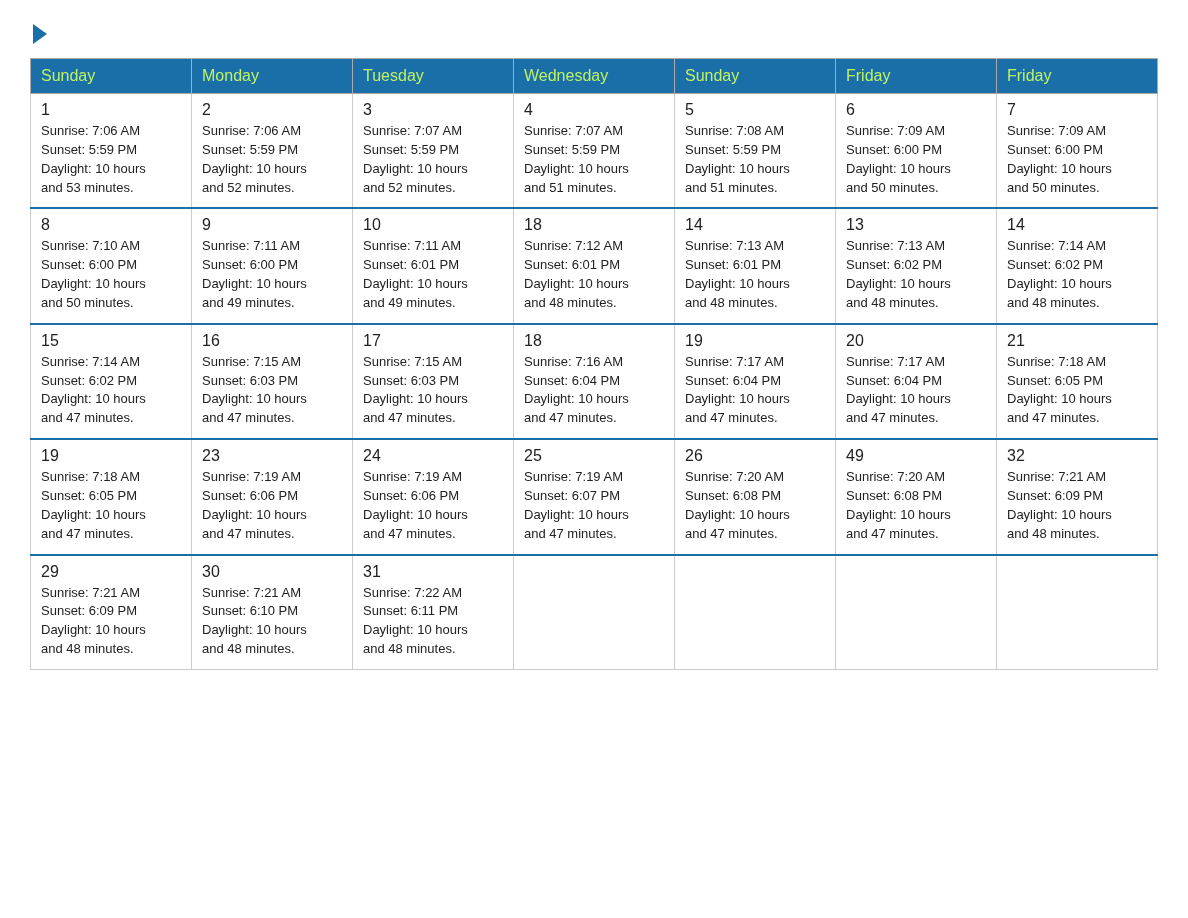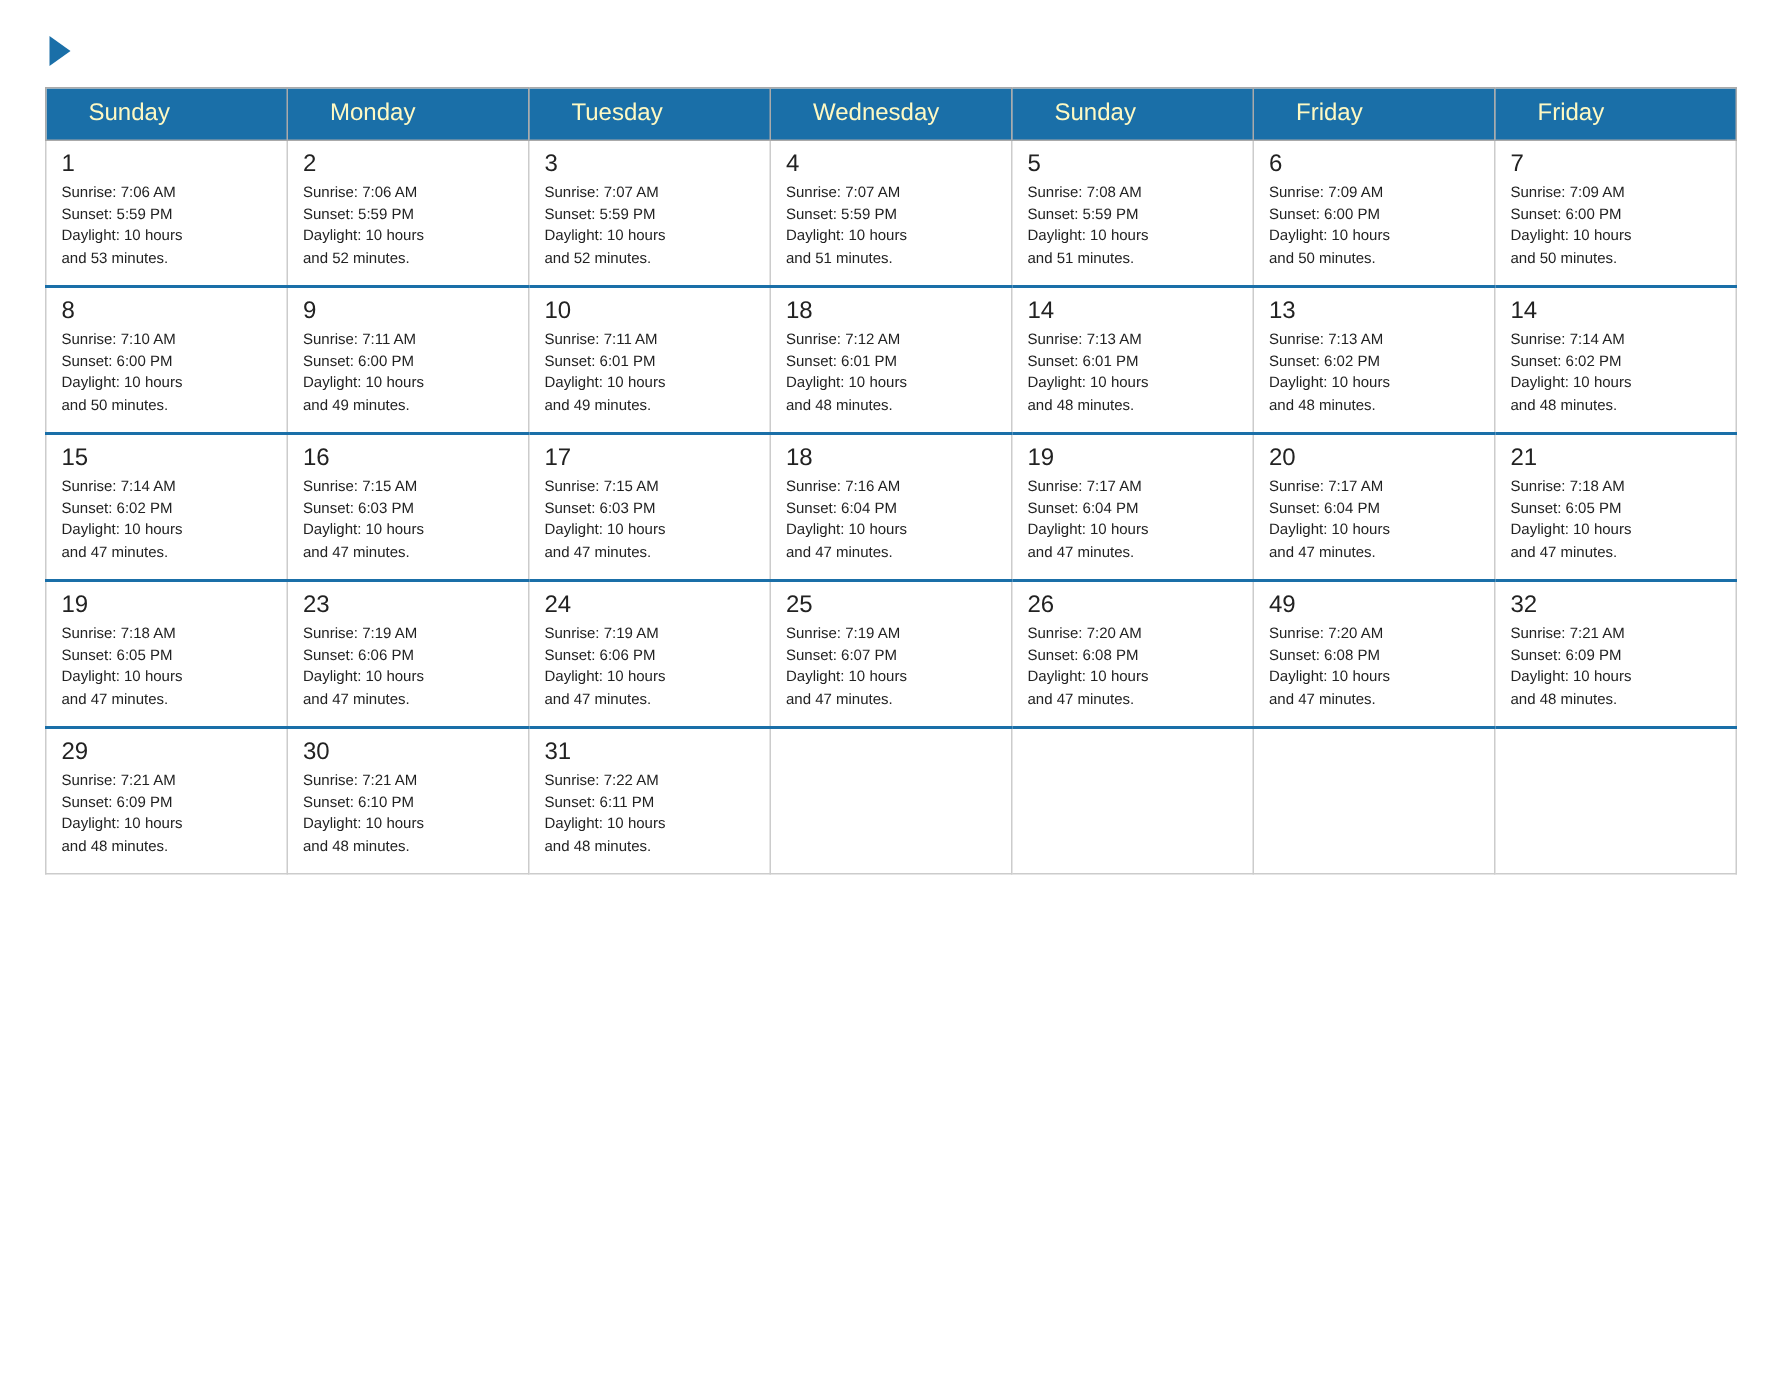--- a/index.html
+++ b/index.html
@@ -61,24 +61,24 @@
       color: #444;
       margin-top: 4px;
     }
     .calendar {
       width: 100%;
       border-collapse: collapse;
       border: 1px solid #aaa;
     }
     .calendar th {
       background-color: #1a6fa8;
-      color: #fef9c3;
+      color: #bef264;
       font-size: 16px;
       font-weight: normal;
-      padding: 8px 28px;
+      padding: 8px 10px;
       text-align: left;
       border: 1px solid #aaa;
     }
     .calendar td {
       vertical-align: top;
       padding: 7px 10px 10px 10px;
       border: 1px solid #ccc;
       width: calc(100% / 7);
       min-height: 90px;
       font-size: 13px;
@@ -88,21 +88,21 @@
     .calendar tr:not(:last-child) td {
       border-bottom: 2px solid #1a6fa8;
     }
     .day-number {
       font-size: 16px;
       font-weight: normal;
       margin-bottom: 3px;
       display: block;
     }
     .day-info {
-      font-size: 10px;
+      font-size: 13px;
       line-height: 1.45;
       color: #222;
     }
     .empty-cell {
       background: #fff;
     }
   </style>
 </head>
 <body>
 

